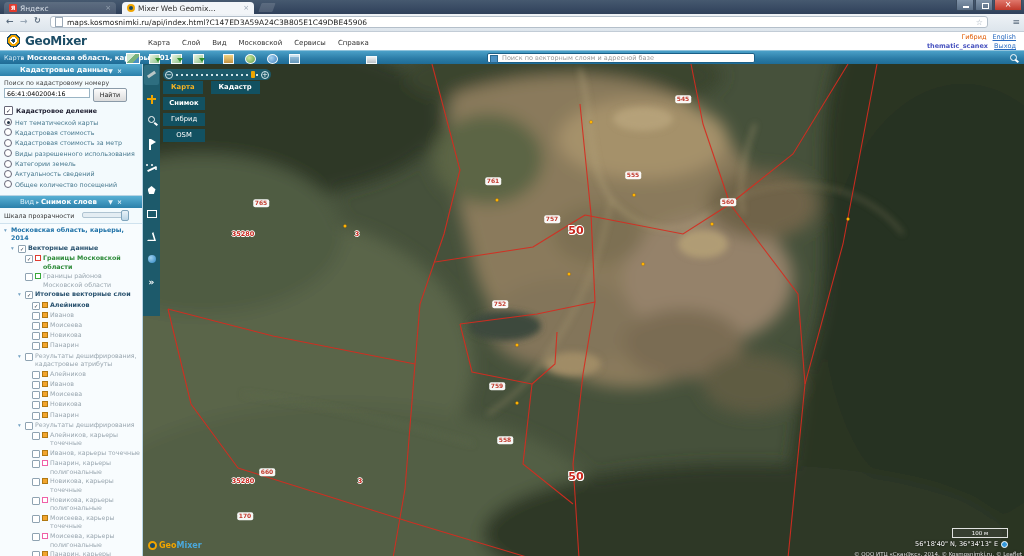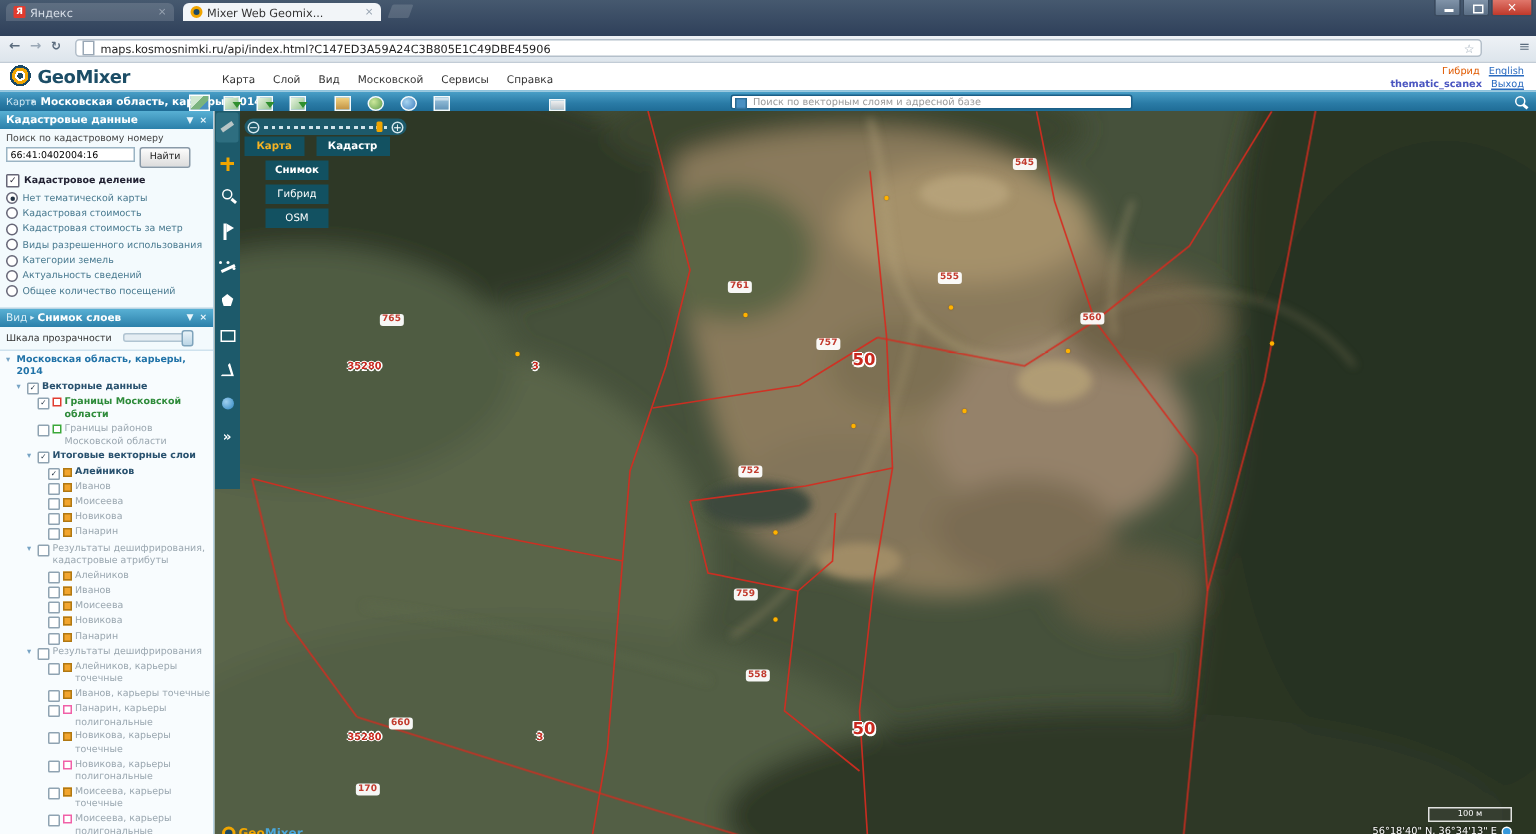--- a/index.html
+++ b/index.html
@@ -1,19 +1,19 @@
 <!DOCTYPE html>
 <html><head>
 <meta charset="utf-8">
 <style>
   html,body{margin:0;padding:0}
   body{width:1024px;height:556px;overflow:hidden;position:relative;background:#fff;
        font-family:"DejaVu Sans",sans-serif;}
   
-  .tabstrip{height:24px;background:linear-gradient(#46596f,#2f405a);position:relative}
+  .tabstrip{height:14px;background:linear-gradient(#46596f,#2f405a);position:relative}
   .tab{position:absolute;top:2px;height:12px;border-radius:4px 4px 0 0;font-size:7.5px;
        display:flex;align-items:center;gap:3px;padding:0 5px;box-sizing:border-box;white-space:nowrap;overflow:hidden}
   .tab.inactive{left:4px;width:112px;background:rgba(255,255,255,.14);color:#d8dfe8}
   .tab.active{left:122px;width:132px;background:#f2f5f8;color:#333}
   .fav-y{width:8px;height:8px;background:#e23b2e;border-radius:1px;color:#fff;font-size:6px;
          font-weight:bold;line-height:8px;text-align:center;flex:none}
   .fav-g{width:8px;height:8px;border-radius:50%;border:2px solid #f0a500;background:#1b4965;box-sizing:border-box;flex:none}
   .tabx{margin-left:auto;font-size:7px;color:#98a4b2}
   .newtab{position:absolute;left:260px;top:3px;width:14px;height:9px;background:rgba(255,255,255,.14);
           transform:skewX(-20deg);border-radius:1px}
@@ -72,21 +72,21 @@
     border-radius:2px;padding:0 3px 0 14px;box-sizing:border-box;color:#333;background:#fff;
     font-family:"DejaVu Sans",sans-serif}
   .bb-search::placeholder{color:#999}
   .bb-searchicon{position:absolute;left:490px;top:4px;width:6px;height:6px;background:#4a90c2;border:1px solid #2a6a92;z-index:2}
   .bb-mag{position:absolute;right:7px;top:3px;width:5px;height:5px;border:1.5px solid #fff;border-radius:50%}
   .bb-mag::after{content:"";position:absolute;left:4px;top:5px;width:4px;height:1.5px;background:#fff;transform:rotate(40deg)}
   
   .content{display:flex;height:494px}
   .sidebar{width:143px;background:#dcedf6;flex:none;overflow:hidden;border-right:1px solid #b8d4e4;box-sizing:border-box}
   .phead{height:12px;background:linear-gradient(#58b0d4,#2b80aa);display:flex;align-items:center;
-         padding:0 4px;color:#fff;font-size:7px;font-weight:bold}
+         padding:0 20px;color:#fff;font-size:7px;font-weight:bold}
   .phead-pre{color:#d9eef7;font-weight:normal;margin-right:2px}
   .phead-sep{font-size:5.5px;margin-right:2px;color:#d9eef7}
   .pbtns{margin-left:auto;display:flex;gap:4px}
   .pbtn{font-size:6px;color:#eaf6fb}
   .pbody{background:#f3fafd;padding:3px 4px 4px;border-bottom:1px solid #b8d4e4}
   .slabel{font-size:6.3px;color:#444;margin-bottom:2px}
   .srow{display:flex;gap:3px;margin-bottom:4px}
   .sinput{width:86px;height:10px;font-size:6.3px;border:1px solid #9ab4c4;padding:0 2px;box-sizing:border-box;
           font-family:"DejaVu Sans",sans-serif}
   .sbtn{width:32px;height:12px;font-size:6.3px;background:linear-gradient(#fcfcfc,#dcdcdc);border:1px solid #8a9aa8;
@@ -150,21 +150,21 @@
   .zslider{position:absolute;left:20px;top:5px;width:108px;height:11px;background:#1d5a6b;border-radius:6px;z-index:3}
   .zminus,.zplus{position:absolute;top:1.5px;width:8px;height:8px;border:1px solid #d5e8ee;border-radius:50%;color:#fff;
                  font-size:7px;line-height:6.5px;text-align:center;box-sizing:border-box}
   .zminus{left:2px}.zplus{right:2px}
   .ztrack{position:absolute;left:13px;right:13px;top:5px;height:1.5px;
           background:repeating-linear-gradient(90deg,#cfe3ea 0 2.5px,transparent 2.5px 5px)}
   .zhandle{position:absolute;left:88px;top:2px;width:4px;height:7px;background:#f0a500;border-radius:1px}
   .bm-tabs{position:absolute;left:20px;top:17px;z-index:3;display:flex;gap:8px}
   .bm-tab{height:13px;padding:0 8px;background:rgba(16,84,102,.92);color:#fff;font-size:6.8px;font-weight:bold;line-height:13px}
   .bm-tab.active{color:#f5b324}
-  .bm-opts{position:absolute;left:34px;top:33px;z-index:3;width:42px}
+  .bm-opts{position:absolute;left:20px;top:33px;z-index:3;width:42px}
   .bm-opt{height:13px;background:rgba(16,84,102,.92);color:#fff;font-size:6.8px;line-height:13px;text-align:center;margin-bottom:3px}
   .bm-opt.active{font-weight:bold}
   .overlays{position:absolute;left:0;top:0;width:881px;height:494px;z-index:2;pointer-events:none}
   .mlabel{position:absolute;transform:translate(-50%,-50%);white-space:nowrap}
   .mlabel.box{background:rgba(255,255,255,.95);color:#c23b2e;font-size:6px;font-weight:bold;padding:0 1.5px;
               border-radius:2px;line-height:7.5px}
   .mlabel.big{color:#c8281e;font-size:11px;font-weight:bold;
     text-shadow:1px 0 #fff,-1px 0 #fff,0 1px #fff,0 -1px #fff,1px 1px #fff,-1px -1px #fff}
   .mlabel.red{color:#c8281e;font-size:6.5px;font-weight:bold;
     text-shadow:1px 0 #fff,-1px 0 #fff,0 1px #fff,0 -1px #fff}

